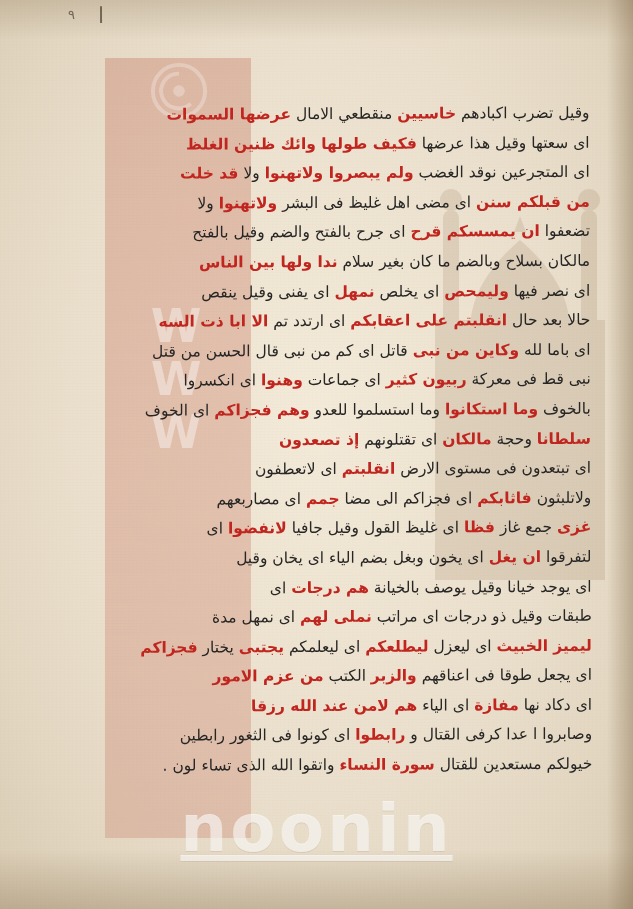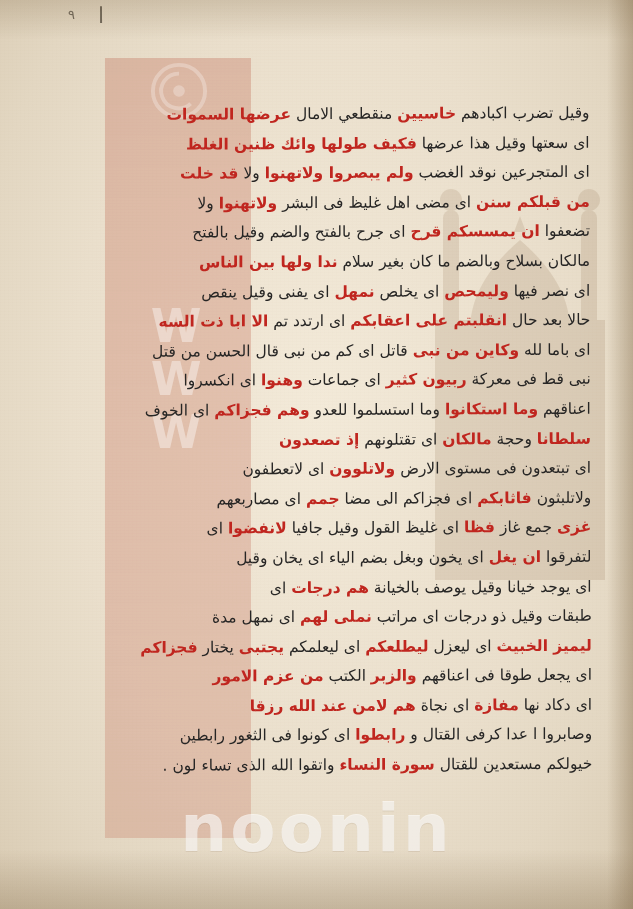--- a/index.html
+++ b/index.html
@@ -103,20 +103,21 @@
     right: 0;
     bottom: 42px;
     text-align: center;
     font-family: "DejaVu Sans", sans-serif;
     font-size: 66px;
     font-weight: bold;
     color: rgba(255,255,255,.62);
     letter-spacing: 3px;
     text-shadow: 0 1px 0 rgba(120,100,70,.12);
     user-select: none;
+    text-decoration: underline;
   }
   
   .margin-note {
     position: absolute;
     color: #4a4338;
     font-size: 13px;
     opacity: .75;
     direction: rtl;
   }
   
@@ -188,31 +189,31 @@
         <div class="ln"><span class="blk">وقيل تضرب اكبادهم </span><span class="red">خاسيين</span><span class="blk"> منقطعي الامال </span><span class="red">عرضها السموات</span></div>
         <div class="ln"><span class="blk">اى سعتها وقيل هذا عرضها </span><span class="red">فكيف طولها وائك ظنين الغلظ</span></div>
         <div class="ln"><span class="blk">اى المتجرعين نوقد الغضب </span><span class="red">ولم يبصروا ولاتهنوا</span><span class="blk"> ولا </span><span class="red">قد خلت</span></div>
         <div class="ln"><span class="red">من قبلكم سنن</span><span class="blk"> اى مضى اهل غليظ فى البشر </span><span class="red">ولاتهنوا</span><span class="blk"> ولا</span></div>
         <div class="ln"><span class="blk">تضعفوا </span><span class="red">ان يمسسكم قرح</span><span class="blk"> اى جرح بالفتح والضم وقيل بالفتح</span></div>
         <div class="ln"><span class="blk">مالكان بسلاح وبالضم ما كان بغير سلام </span><span class="red">ندا ولها بين الناس</span></div>
         <div class="ln"><span class="blk">اى نصر فيها </span><span class="red">وليمحص</span><span class="blk"> اى يخلص </span><span class="red">نمهل</span><span class="blk"> اى يفنى وقيل ينقص</span></div>
         <div class="ln"><span class="blk">حالا بعد حال </span><span class="red">انقلبتم على اعقابكم</span><span class="blk"> اى ارتدد تم </span><span class="red">الا ابا ذت السه</span></div>
         <div class="ln"><span class="blk">اى باما لله </span><span class="red">وكاين من نبى</span><span class="blk"> قاتل اى كم من نبى قال الحسن من قتل</span></div>
         <div class="ln"><span class="blk">نبى قط فى معركة </span><span class="red">ربيون كثير</span><span class="blk"> اى جماعات </span><span class="red">وهنوا</span><span class="blk"> اى انكسروا</span></div>
-        <div class="ln"><span class="blk">اعناقهم </span><span class="red">وما استكانوا</span><span class="blk"> وما استسلموا للعدو </span><span class="red">وهم فجزاكم</span><span class="blk"> اى الخوف</span></div>
+        <div class="ln"><span class="blk">بالخوف </span><span class="red">وما استكانوا</span><span class="blk"> وما استسلموا للعدو </span><span class="red">وهم فجزاكم</span><span class="blk"> اى الخوف</span></div>
         <div class="ln"><span class="red">سلطانا</span><span class="blk"> وحجة </span><span class="red">مالكان</span><span class="blk"> اى تقتلونهم </span><span class="red">إذ تصعدون</span></div>
-        <div class="ln"><span class="blk">اى تبتعدون فى مستوى الارض </span><span class="red">ولاتلوون</span><span class="blk"> اى لاتعطفون</span></div>
+        <div class="ln"><span class="blk">اى تبتعدون فى مستوى الارض </span><span class="red">انقلبتم</span><span class="blk"> اى لاتعطفون</span></div>
         <div class="ln"><span class="blk">ولاتلبثون </span><span class="red">فاثابكم</span><span class="blk"> اى فجزاكم الى مضا </span><span class="red">جمم</span><span class="blk"> اى مصاربعهم</span></div>
         <div class="ln"><span class="red">غزى</span><span class="blk"> جمع غاز </span><span class="red">فظا</span><span class="blk"> اى غليظ القول وقيل جافيا </span><span class="red">لانفضوا</span><span class="blk"> اى</span></div>
         <div class="ln"><span class="blk">لتفرقوا </span><span class="red">ان يغل</span><span class="blk"> اى يخون وبغل بضم الياء اى يخان وقيل</span></div>
         <div class="ln"><span class="blk">اى يوجد خيانا وقيل يوصف بالخيانة </span><span class="red">هم درجات</span><span class="blk"> اى</span></div>
         <div class="ln"><span class="blk">طبقات وقيل ذو درجات اى مراتب </span><span class="red">نملى لهم</span><span class="blk"> اى نمهل مدة</span></div>
         <div class="ln"><span class="red">ليميز الخبيث</span><span class="blk"> اى ليعزل </span><span class="red">ليطلعكم</span><span class="blk"> اى ليعلمكم </span><span class="red">يجتبى</span><span class="blk"> يختار </span><span class="red">فجزاكم</span></div>
         <div class="ln"><span class="blk">اى يجعل طوقا فى اعناقهم </span><span class="red">والزبر</span><span class="blk"> الكتب </span><span class="red">من عزم الامور</span></div>
-        <div class="ln"><span class="blk">اى دكاد نها </span><span class="red">مفازة</span><span class="blk"> اى نجاة </span><span class="red">هم لامن عند الله رزقا</span></div>
+        <div class="ln"><span class="blk">اى دكاد نها </span><span class="red">مفازة</span><span class="blk"> اى الياء </span><span class="red">هم لامن عند الله رزقا</span></div>
         <div class="ln"><span class="blk">وصابروا ا عدا كرفى القتال و </span><span class="red">رابطوا</span><span class="blk"> اى كونوا فى الثغور رابطين</span></div>
         <div class="ln"><span class="blk">خيولكم مستعدين للقتال </span><span class="red">سورة النساء</span><span class="blk"> واتقوا الله الذى تساء لون .</span></div>
       </div>
   </div>
 
   <div id="edge-top"></div>
   <div id="edge-right"></div>
   <div id="edge-bottom"></div>
 
   <div id="wm-brand" class="noselect">noonin</div>

